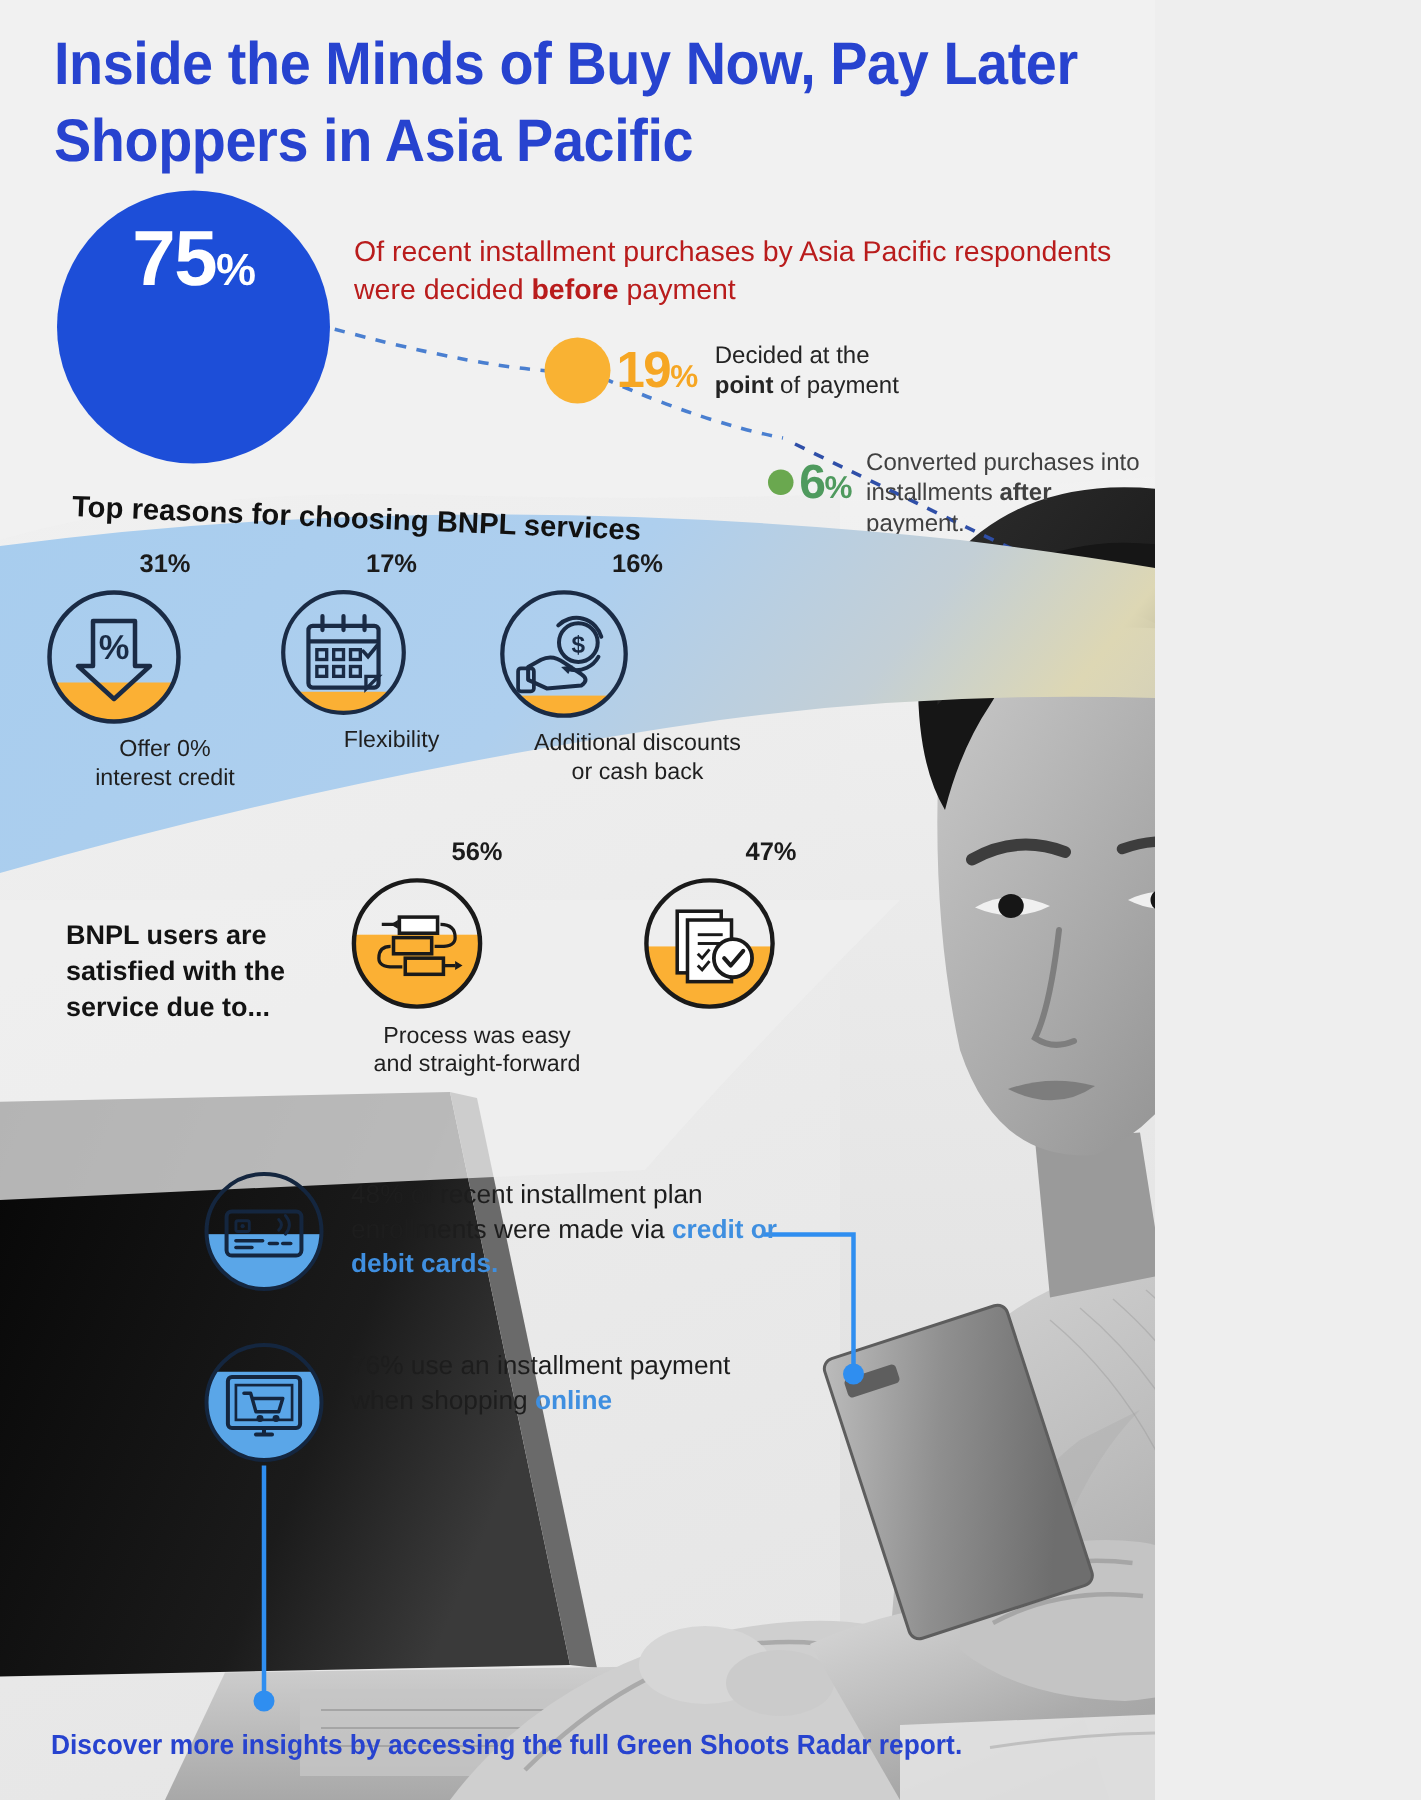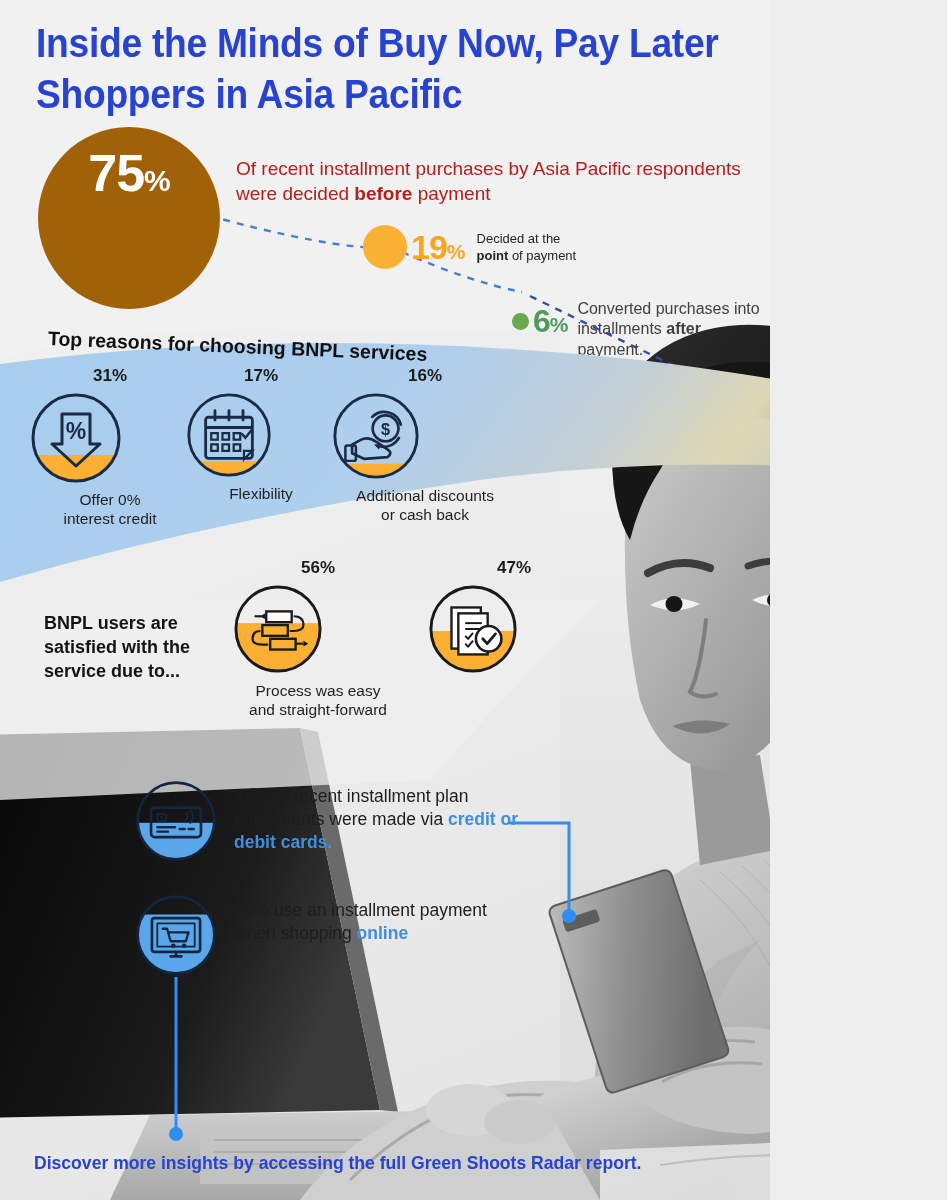--- a/index.html
+++ b/index.html
@@ -21,40 +21,40 @@
     position:absolute; left:36px; top:18px; width:850px;
     font-size:40px; line-height:1.28; font-weight:bold;
     color:#2743cf; letter-spacing:-0.3px;
     transform:scaleX(0.93); transform-origin:left top;
     font-family:"Liberation Sans", sans-serif;
   }
 
   
   .big-circle {
     position:absolute; left:38px; top:127px; width:182px; height:182px;
-    border-radius:50%; background:#a16207;
+    border-radius:50%; background:#1d4ed8;
     display:flex; align-items:flex-start; justify-content:center;
   }
   .big-circle .val {
     color:#ffffff; font-weight:bold; font-size:52px; margin-top:16px;
     letter-spacing:-1px;
   }
   .big-circle .val .pct { font-size:30px; }
 
   .hero-text {
     position:absolute; left:236px; top:156px; width:545px;
     font-size:19px; line-height:1.34; color:#b91c1c;
   }
   .hero-text b { font-weight:bold; }
 
   .stat-19 { position:absolute; left:363px; top:225px; display:flex; align-items:center; }
   .dot-19 { width:44px; height:44px; border-radius:50%; background:#f9b233; }
   .num-19 { color:#f6a623; font-weight:bold; font-size:34px; margin-left:4px; letter-spacing:-1px; }
   .num-19 .pct { font-size:21px; }
-  .txt-19 { font-size:13px; line-height:1.28; color:#242424; margin-left:12px; margin-top:2px; }
+  .txt-19 { font-size:16px; line-height:1.28; color:#242424; margin-left:12px; margin-top:2px; }
   .txt-19 b { font-weight:bold; }
 
   .stat-6 { position:absolute; left:512px; top:283px; display:flex; align-items:center; }
   .dot-6 { width:17px; height:17px; border-radius:50%; background:#6aa84f; }
   .num-6 { color:#4f9a5e; font-weight:bold; font-size:32px; margin-left:4px; letter-spacing:-1px; }
   .num-6 .pct { font-size:21px; }
   .txt-6 { font-size:16px; line-height:1.28; color:#404040; margin-left:10px; margin-top:16px; }
   .txt-6 b { font-weight:bold; }
 
   .dashes { position:absolute; left:0; top:0; width:947px; height:420px; pointer-events:none; }

